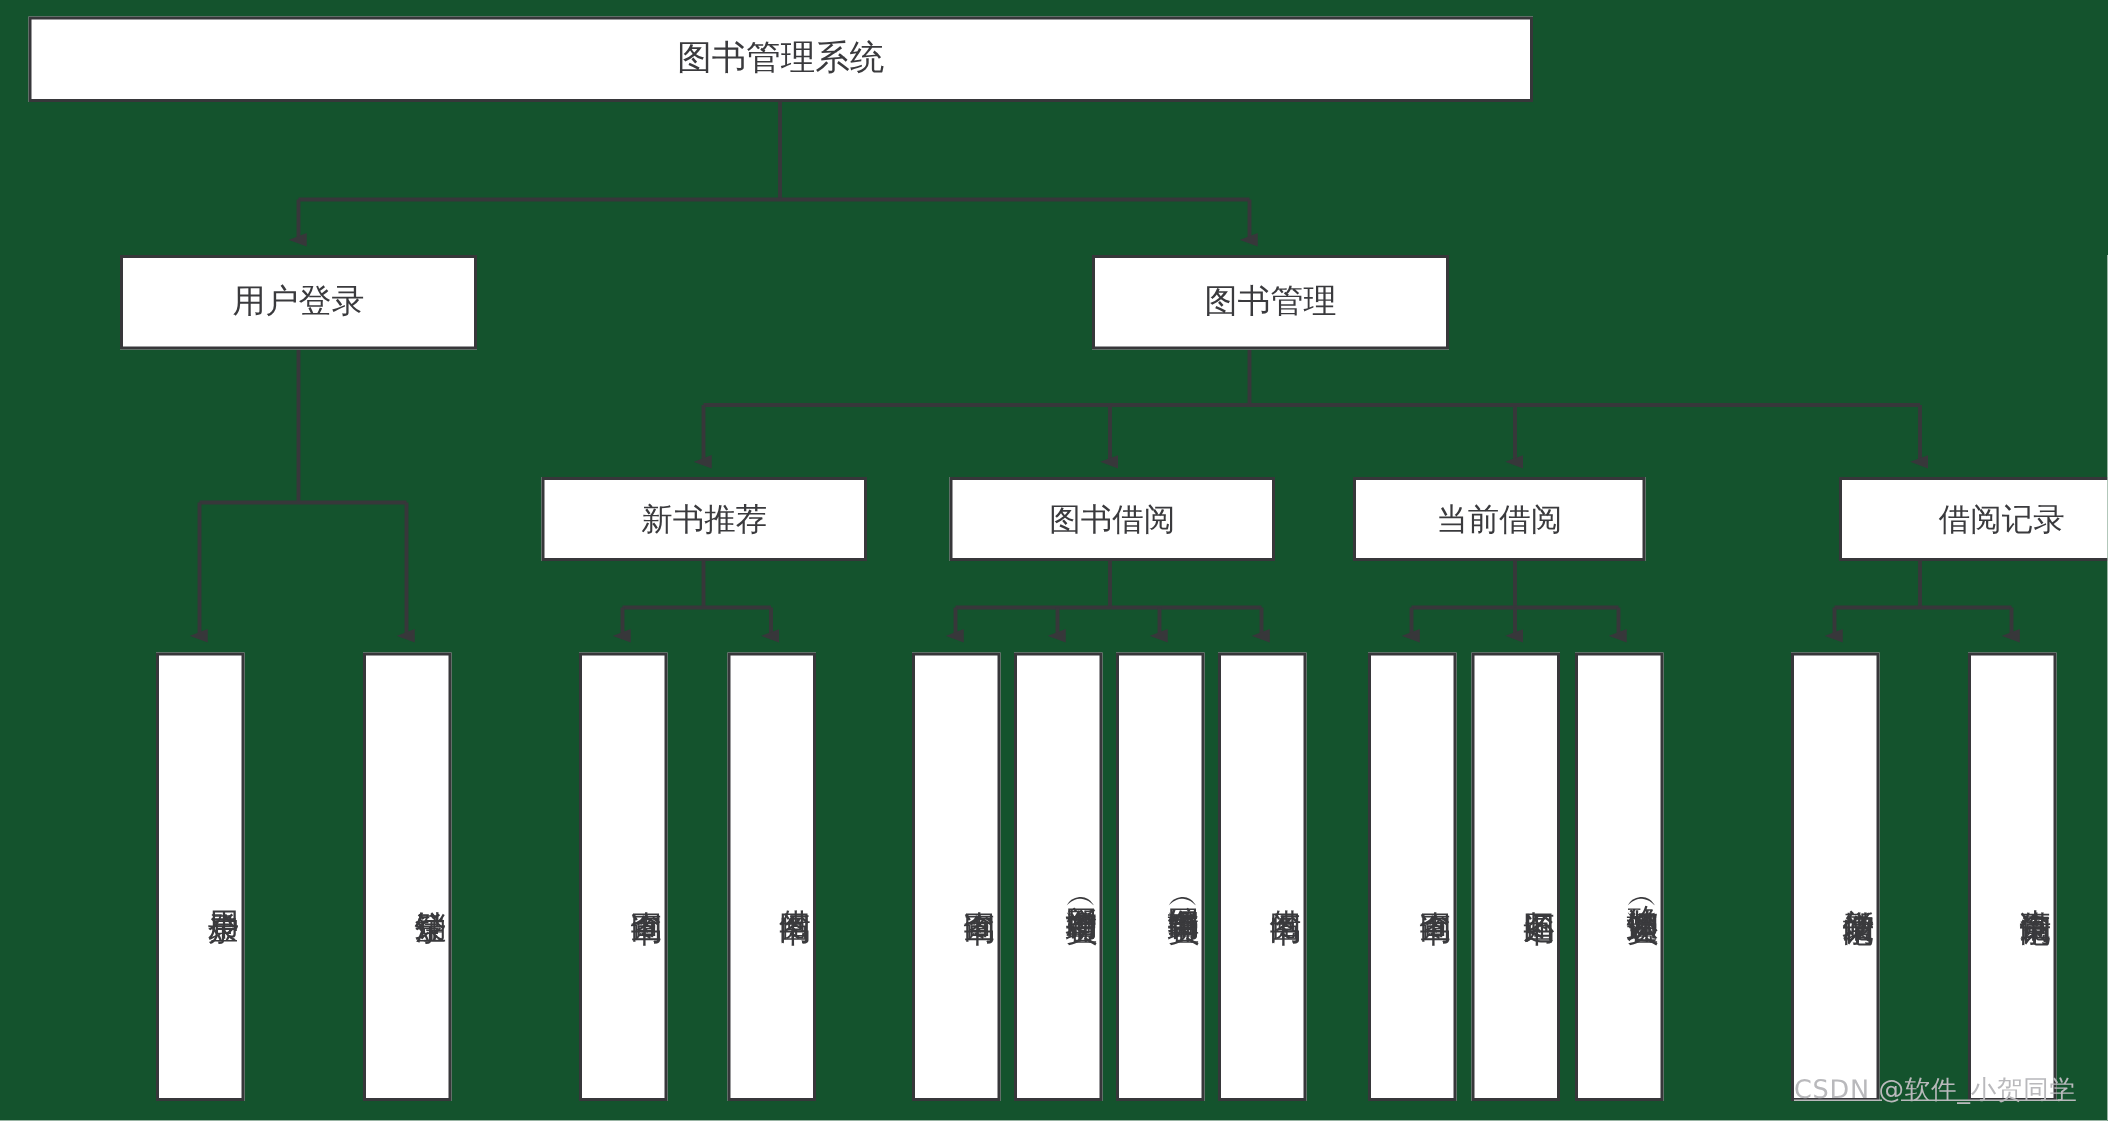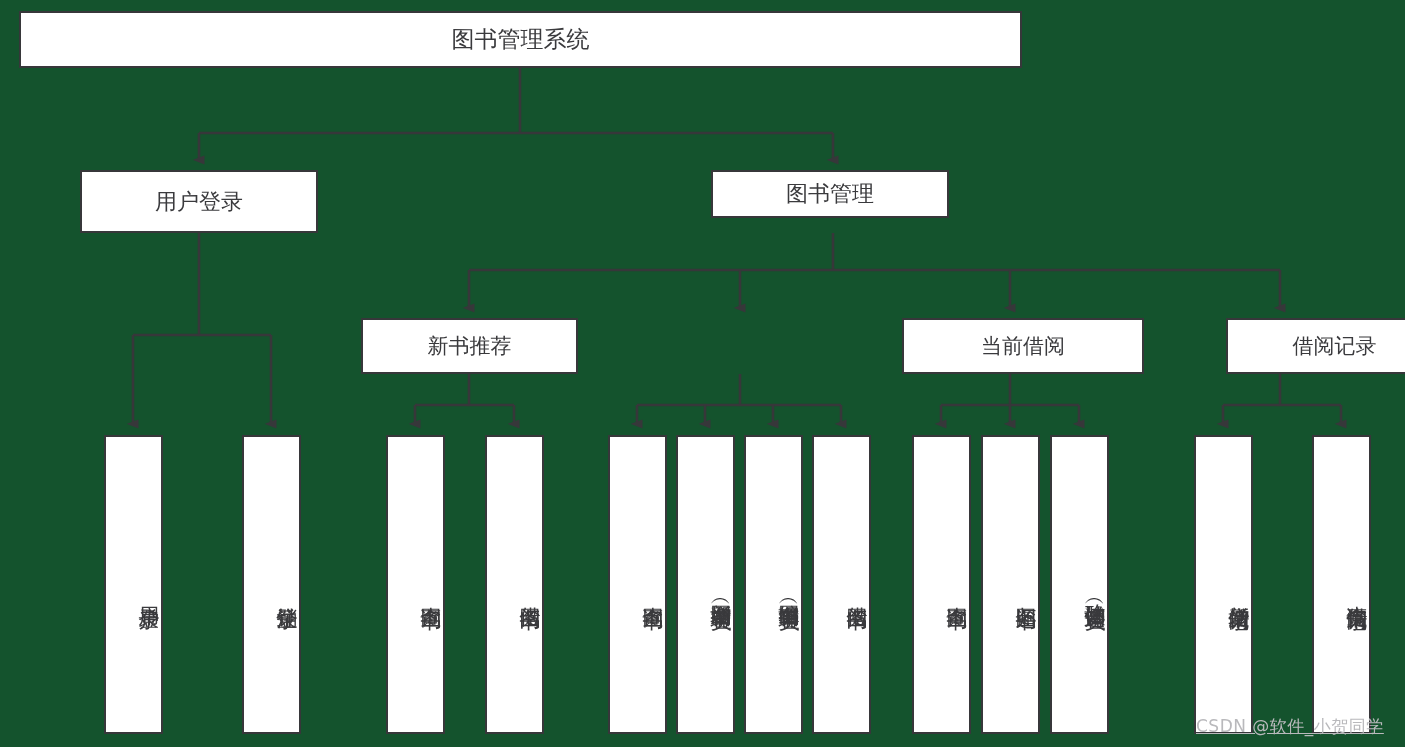--- a/index.html
+++ b/index.html
@@ -129,28 +129,31 @@
     </g>
   </svg>
 
   <div class="node node-root" style="left:19px; top:11px; width:1003px; height:57px;">
     <span>图书管理系统</span>
   </div>
 
   <div class="node node-l1" style="left:80px; top:170px; width:238px; height:63px;">
     <span>用户登录</span>
   </div>
-  <div class="node node-l1" style="left:711px; top:170px; width:238px; height:48px;">
+  <div class="node node-l1" style="left:728px; top:170px; width:238px; height:63px;">
     <span>图书管理</span>
   </div>
 
   <div class="node node-l2" style="left:361px; top:318px; width:217px; height:56px;">
     <span>新书推荐</span>
   </div>
-  <div class="node node-l2" style="left:902px; top:318px; width:242px; height:56px;">
+  <div class="node node-l2" style="left:633px; top:318px; width:217px; height:56px;">
+    <span>图书借阅</span>
+  </div>
+  <div class="node node-l2" style="left:902px; top:318px; width:195px; height:56px;">
     <span>当前借阅</span>
   </div>
   <div class="node node-l2" style="left:1226px; top:318px; width:217px; height:56px;">
     <span>借阅记录</span>
   </div>
 
   <div class="node node-leaf" style="left:104px; top:435px; width:59px; height:299px;">
     <span class="vtext">用户登录</span>
   </div>
   <div class="node node-leaf" style="left:242px; top:435px; width:59px; height:299px;">

